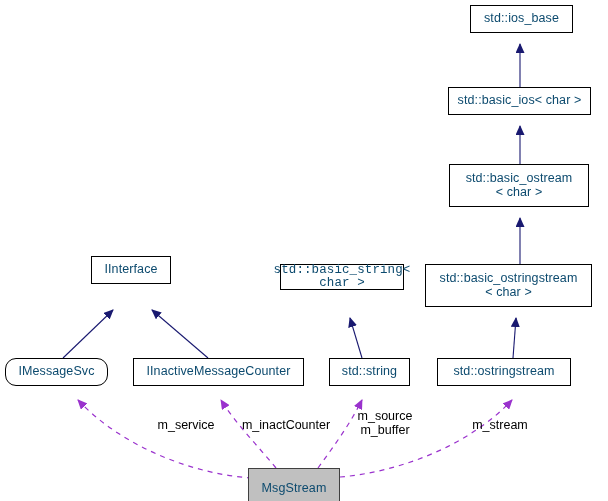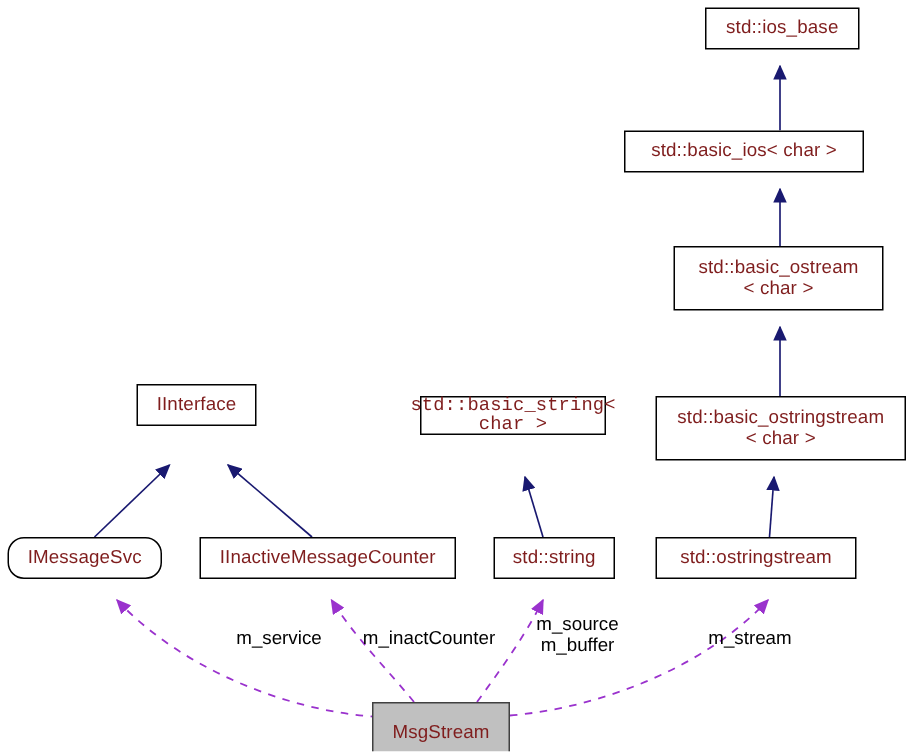--- a/index.html
+++ b/index.html
@@ -21,21 +21,21 @@
     top: 0;
     width: 608px;
     height: 501px;
     pointer-events: none;
   }
   .node {
     position: absolute;
     box-sizing: border-box;
     border: 1px solid #000000;
     background: #ffffff;
-    color: #7f1d1d;
+    color: #0c4a6e;
     font-size: 12.5px;
     line-height: 13.5px;
     display: flex;
     align-items: center;
     justify-content: center;
     text-align: center;
     white-space: pre-line;
     letter-spacing: 0.1px;
     z-index: 3;
   }
@@ -94,26 +94,26 @@
       <path d="M 276,468 C 258,446 236,424 221,400" marker-end="url(#use-arrow)"></path>
 
       <path d="M 318,468 C 334,446 350,424 362,400" marker-end="url(#use-arrow)"></path>
 
       <path d="M 340,477 C 400,472 470,445 512,400" marker-end="url(#use-arrow)"></path>
     </g>
   </svg>
 
   <div class="node" style="left:470px; top:5px; width:103px; height:28px;">std::ios_base</div>
 
-  <div class="node" style="left:416px; top:87px; width:160px; height:28px;">std::basic_ios&lt; char &gt;</div>
+  <div class="node" style="left:448px; top:87px; width:143px; height:28px;">std::basic_ios&lt; char &gt;</div>
 
   <div class="node" style="left:449px; top:164px; width:140px; height:43px;">std::basic_ostream
 &lt; char &gt;</div>
 
-  <div class="node" style="left:437px; top:264px; width:167px; height:43px;">std::basic_ostringstream
+  <div class="node" style="left:425px; top:264px; width:167px; height:43px;">std::basic_ostringstream
 &lt; char &gt;</div>
 
   <div class="node" style="left:280px; top:264px; width:124px; height:26px;font-family:Liberation Mono, monospace;">std::basic_string&lt;
 char &gt;</div>
 
   <div class="node" style="left:437px; top:358px; width:134px; height:28px;">std::ostringstream</div>
 
   <div class="node" style="left:329px; top:358px; width:81px; height:28px;">std::string</div>
 
   <div class="node" style="left:91px; top:256px; width:80px; height:28px;">IInterface</div>

